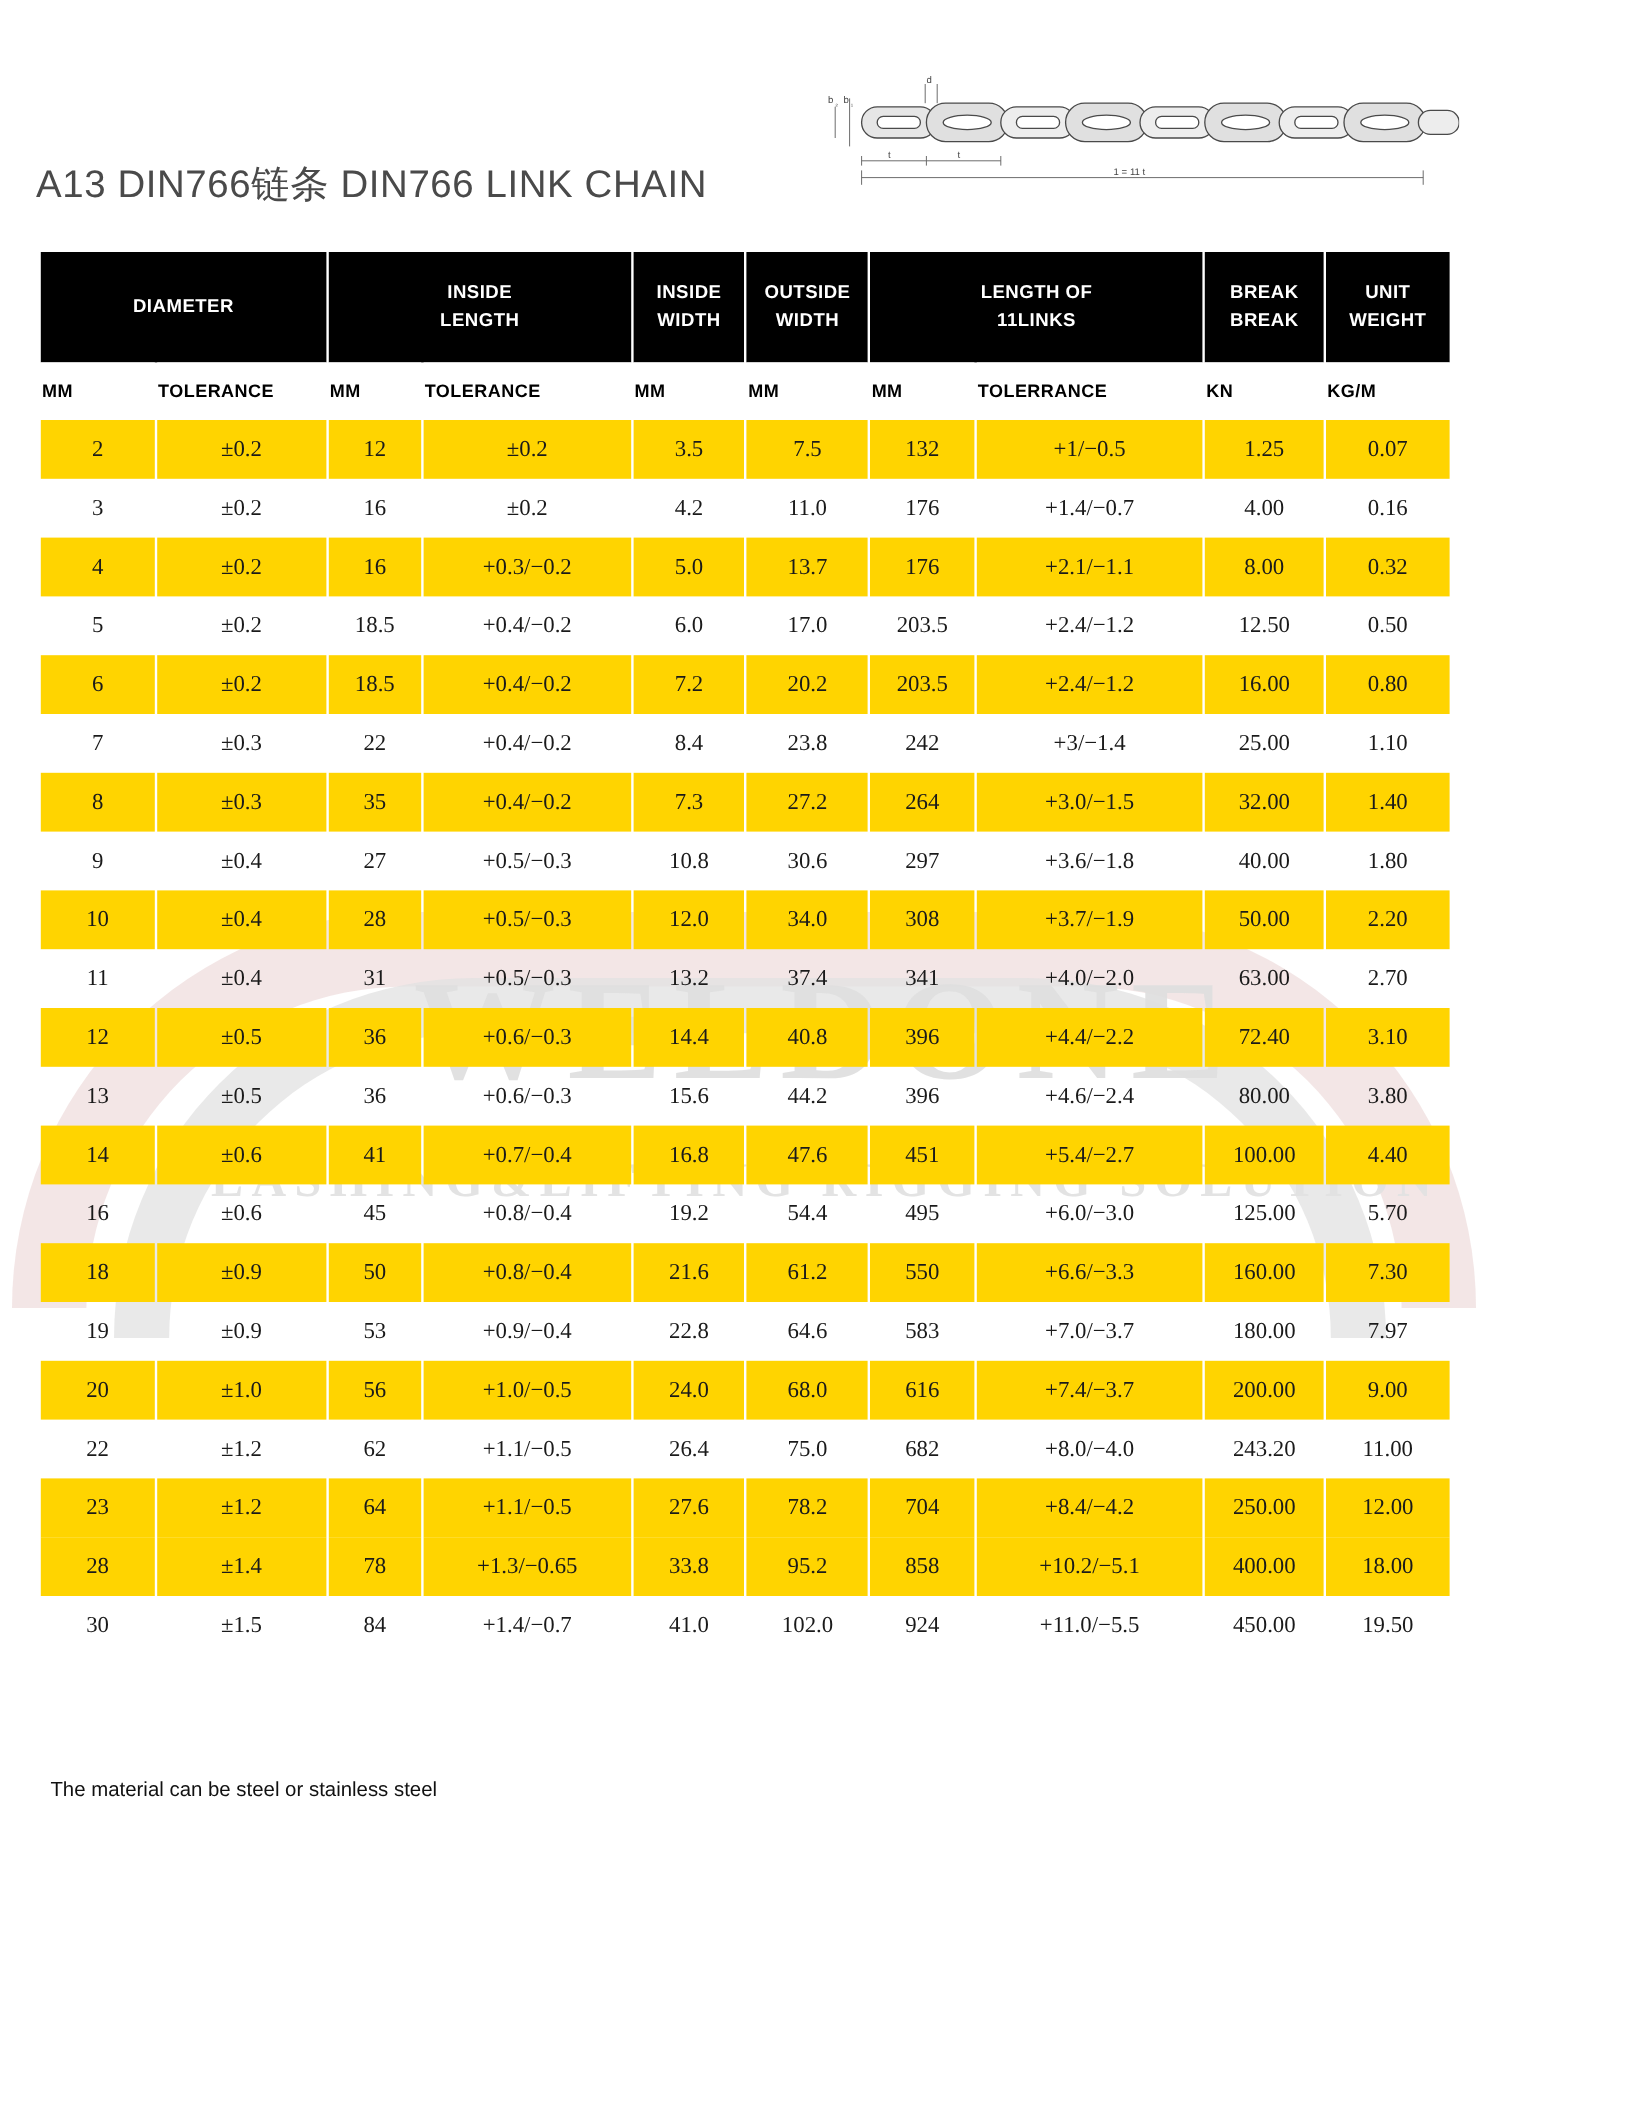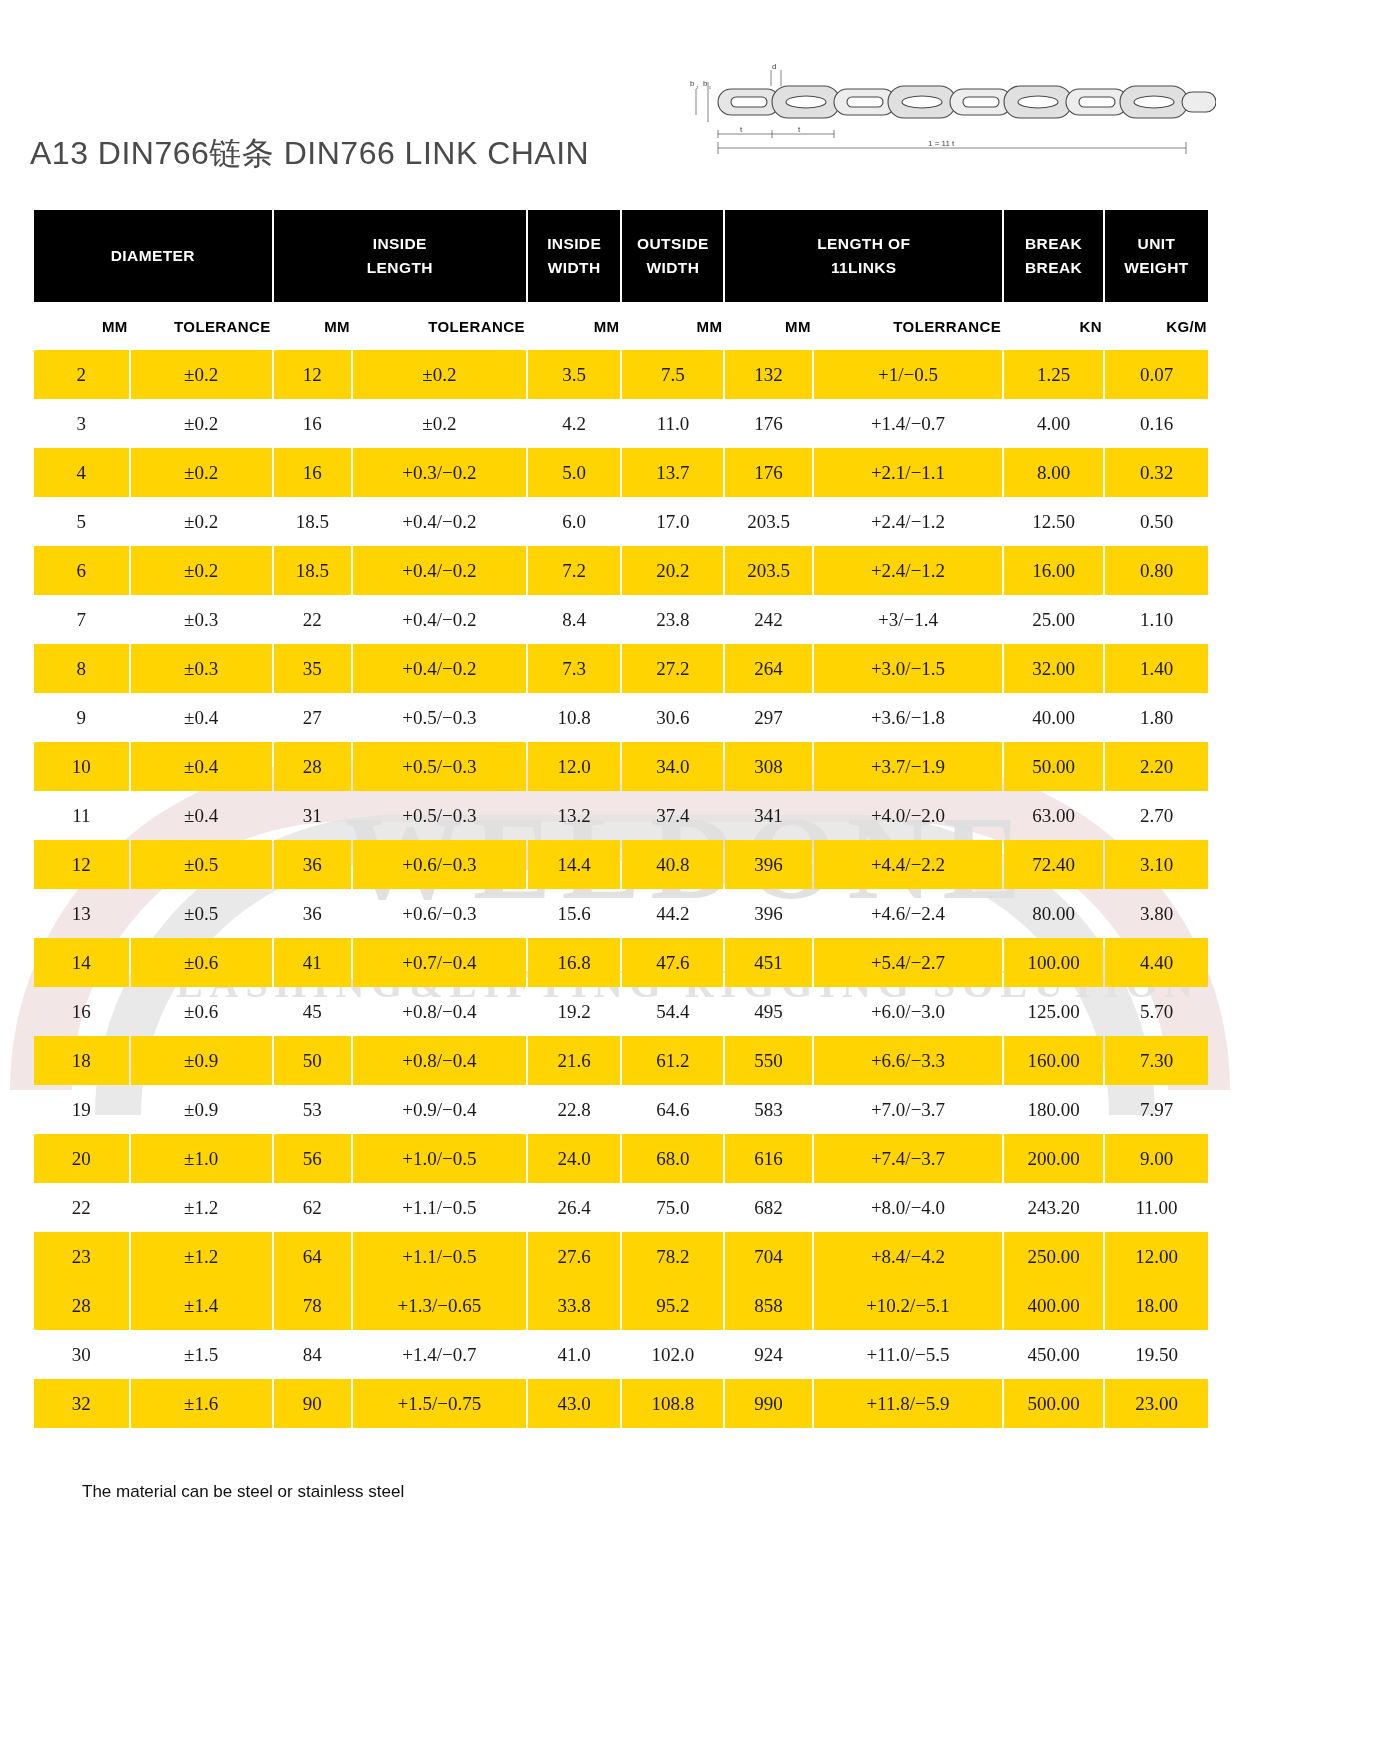--- a/index.html
+++ b/index.html
@@ -110,21 +110,21 @@
     padding: 0 2px;
   }
   table.spec th.unit {
     background: #ffffff;
     color: #000000;
     font-size: 15px;
     font-weight: bold;
     letter-spacing: 0.4px;
     height: 48px;
     vertical-align: middle;
-    text-align: right;
+    text-align: left;
   }
   table.spec td {
     font-family: "Liberation Serif", serif;
     font-size: 19px;
     color: #1a1a1a;
     text-align: center;
     height: 49px;
     vertical-align: middle;
     background: transparent;
     white-space: nowrap;
@@ -143,21 +143,20 @@
   col.c7 { width: 183px; }
   col.c8 { width: 96px; }
   col.c9 { width: 100px; }
 
   
   .note {
     position: absolute;
     left: 42px; top: 1482px;
     font-size: 17px;
     color: #111111;
-    margin-left: 40px;
   }
 </style>
 </head>
 <body>
 
 <div class="watermark">
   <div class="wm-arc"></div>
   <div class="wm-arc2"></div>
   <div class="wm-text">WELDONE</div>
   <div class="wm-sub">LASHING&amp;LIFTING  RIGGING  SOLUTION</div>
@@ -529,30 +528,18 @@
           <td>±1.5</td>
           <td>84</td>
           <td>+1.4/−0.7</td>
           <td>41.0</td>
           <td>102.0</td>
           <td>924</td>
           <td>+11.0/−5.5</td>
           <td>450.00</td>
           <td>19.50</td>
         </tr>
-        <tr class="alt">
-          <td>32</td>
-          <td>±1.6</td>
-          <td>90</td>
-          <td>+1.5/−0.75</td>
-          <td>43.0</td>
-          <td>108.8</td>
-          <td>990</td>
-          <td>+11.8/−5.9</td>
-          <td>500.00</td>
-          <td>23.00</td>
-        </tr>
       </tbody>
   </table>
 
   <div class="note">The material can be steel or stainless steel</div>
 
 </div>
 
 </body></html>

